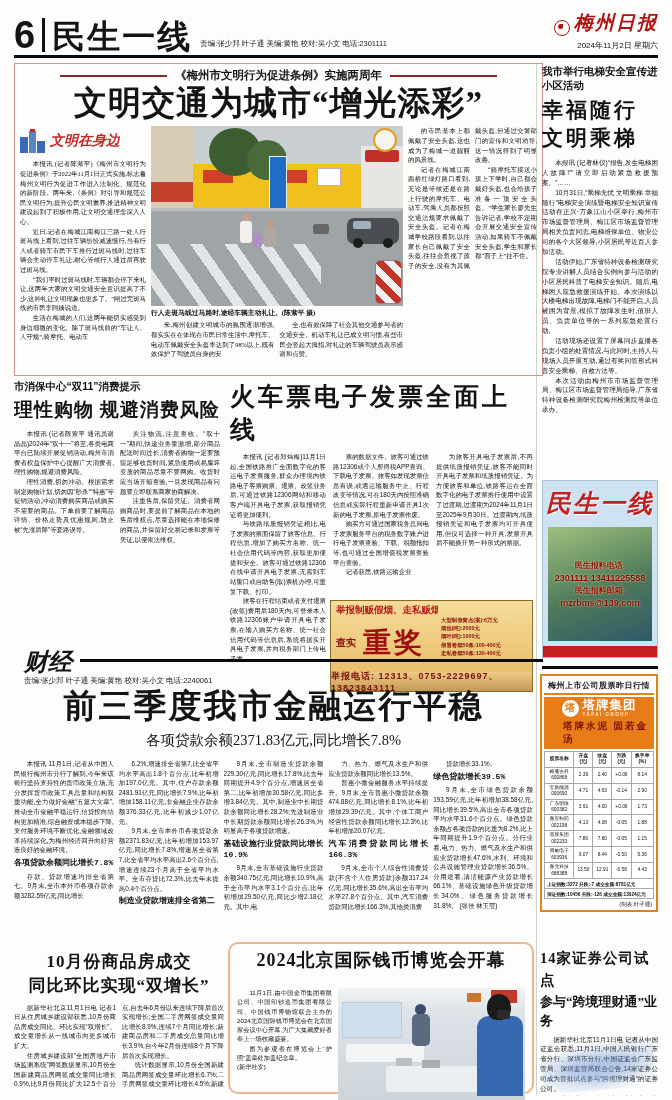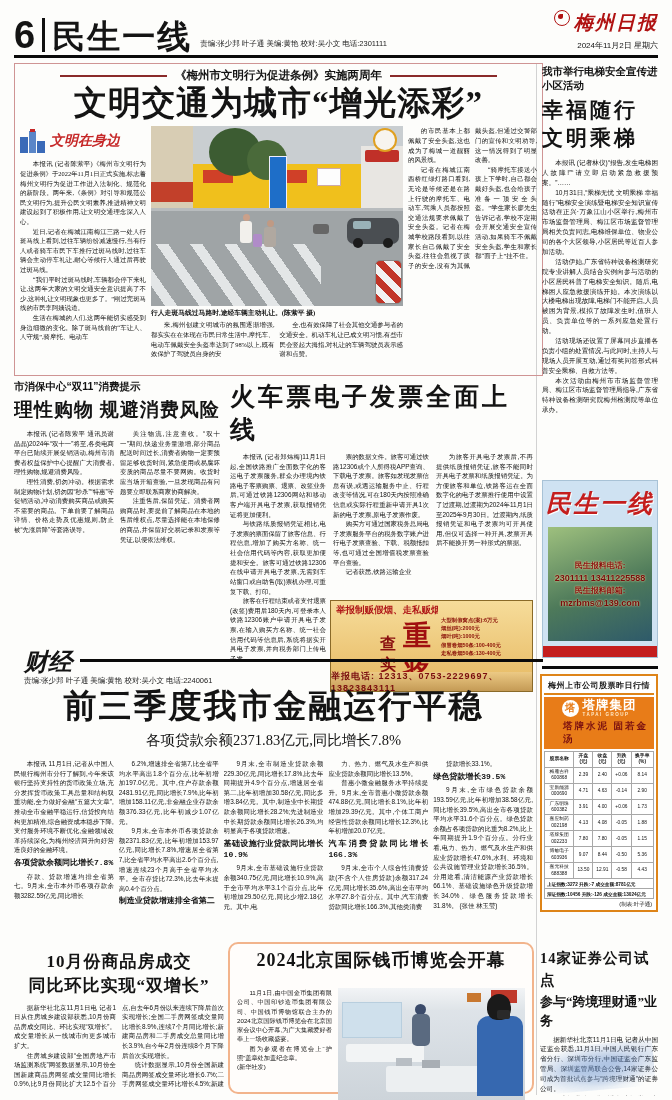--- a/index.html
+++ b/index.html
@@ -6,21 +6,21 @@
   .page{position:relative;width:672px;height:1100px;margin:0 auto;background:#fdfdfb;
         font-family:"Liberation Sans","DejaVu Sans",sans-serif;color:#141414;overflow:hidden;}
   .serif{font-family:"Liberation Serif","DejaVu Serif",serif;}
   
   #hdr{position:absolute;left:14px;top:6px;width:644px;height:46px;display:flex;align-items:flex-end;}
   .page-num{font-size:38px;font-weight:bold;line-height:.9;}
   .hdr-bar{width:3px;height:34px;background:#111;margin:0 7px;}
   .section-big{font-size:33px;font-weight:900;line-height:.9;letter-spacing:2px;}
   .hdr-credits{font-size:7.5px;color:#222;margin-left:8px;padding-bottom:3px;white-space:nowrap;}
   .hdr-right{margin-left:auto;text-align:right;padding-bottom:1px;}
-  .masthead{display:flex;align-items:flex-start;justify-content:flex-end;gap:4px;color:#b01212;
+  .masthead{display:flex;align-items:flex-end;justify-content:flex-end;gap:4px;color:#b01212;
             font-family:"Liberation Serif","DejaVu Serif",serif;font-weight:900;font-size:19px;letter-spacing:2px;font-style:italic;}
   .masthead-icon{width:14px;height:14px;border:1.5px solid #b01212;border-radius:50%;position:relative;flex:0 0 auto;}
   .masthead-icon::after{content:"";position:absolute;left:3px;top:3px;width:5px;height:5px;background:#b01212;border-radius:50% 0 50% 50%;}
   .hdr-date{font-size:8px;margin-top:4px;color:#111;}
   #hdr-rule{position:absolute;left:14px;top:55px;width:644px;height:3px;background:#0a0a0a;}
   #vrule{position:absolute;left:536px;top:63px;width:1px;height:1032px;background:#d2d2d2;}
   
   .bt p{margin:0;text-indent:2em;font-size:6.4px;line-height:1.5;text-align:justify;color:#101010;}
   .bt2 p{font-size:6.6px;}
   .subhead{font-family:Liberation Mono, monospace;font-weight:900 !important;
@@ -102,21 +102,21 @@
   .t-c1{position:absolute;left:0;top:0;width:96px;height:240px;overflow:hidden;}
   .t-c2{position:absolute;left:103px;top:0;width:96px;height:142px;overflow:hidden;}
   .t-c3{position:absolute;left:206px;top:0;width:97px;height:142px;overflow:hidden;}
   
   .ad{position:absolute;left:100px;top:148px;width:203px;height:92px;border:1px solid #8a6a28;
       display:grid;grid-template-columns:1fr 94px;grid-template-rows:1fr 19px;
       background:linear-gradient(#f6dc9a,#e6b860);box-sizing:border-box;}
   .ad-left{padding:3px 5px;display:flex;flex-direction:column;overflow:hidden;}
   .ad-title{font-size:9.5px;font-weight:900;color:#b01818;white-space:nowrap;}
   .ad-mid{display:flex;align-items:center;gap:7px;flex:1;}
-  .ad-check{font-size:16px;font-weight:900;color:#8a1010;margin-left:44px;}
+  .ad-check{font-size:10px;font-weight:900;color:#8a1010;}
   .ad-reward{font-family:"Liberation Serif","DejaVu Serif",serif;font-size:28px;font-weight:900;color:#a00f0f;letter-spacing:3px;}
   .ad-right{padding:3px 3px;display:flex;flex-direction:column;justify-content:center;overflow:hidden;}
   .ad-right p{font-size:5.4px !important;font-weight:bold;color:#8a1008;text-indent:0 !important;line-height:1.55 !important;text-align:left !important;}
   .ad-strip{grid-column:1/3;background:linear-gradient(#ecca85,#c49a55);display:flex;align-items:center;justify-content:center;
             font-size:9px;font-weight:900;color:#7a0d0d;letter-spacing:1px;}
   
   #fin-hdr{position:absolute;left:24px;top:650px;width:519px;}
   .fin-row{display:flex;align-items:center;}
   .fin-sec{font-size:24px;font-weight:900;font-style:italic;line-height:1;}
   .fin-line{flex:1;height:3px;background:#0a0a0a;margin-left:8px;margin-top:-4px;}

